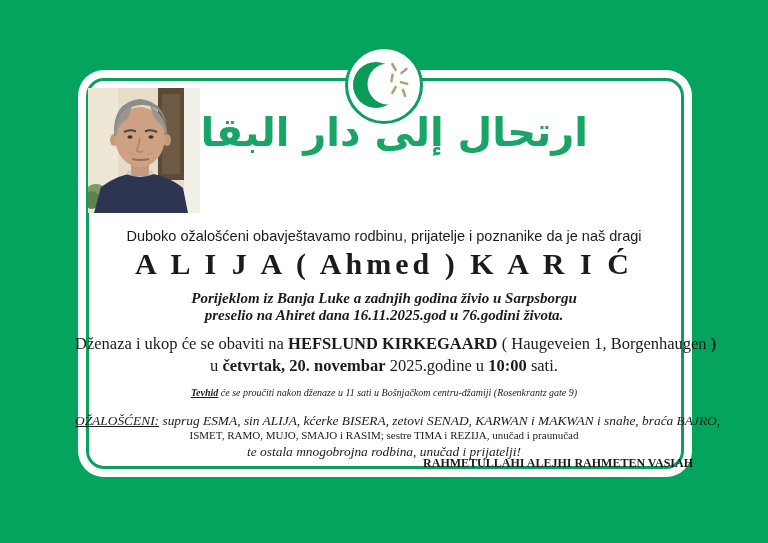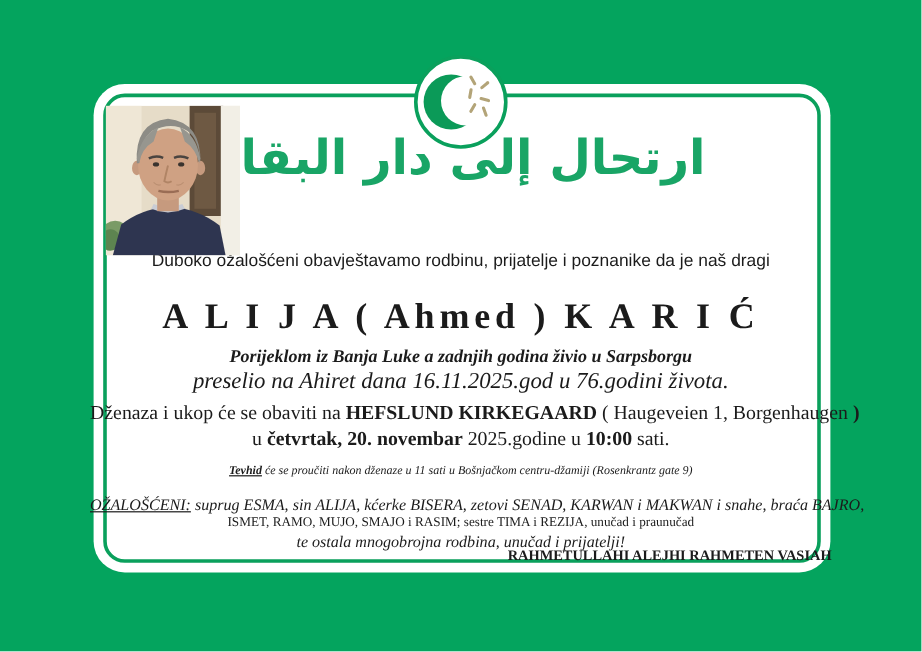--- a/index.html
+++ b/index.html
@@ -19,24 +19,24 @@
   .photo{position:absolute;left:88px;top:88px;width:112px;height:125px;z-index:4;overflow:hidden;}
 
   
   .text-layer{position:absolute;left:75px;top:0;width:618px;height:543px;z-index:3;
         text-align:center;color:#1b1b1b;}
   .line{position:absolute;left:0;width:100%;line-height:1.15;white-space:nowrap;}
 
   .calligraphy{top:100px;font-family:"DejaVu Sans",sans-serif;font-size:40px;line-height:1.6;
         font-weight:bold;color:#19a566;}
   .hadis{top:198px;font-family:"Liberation Sans",sans-serif;font-size:14px;font-weight:bold;font-style:italic;}
-  .intro{top:210px;font-family:"Liberation Sans",sans-serif;font-size:14.5px;}
+  .intro{top:228px;font-family:"Liberation Sans",sans-serif;font-size:14.5px;}
   .name{top:247px;font-size:30px;font-weight:bold;letter-spacing:4px;}
   .origin1{top:290px;font-size:15px;font-weight:bold;font-style:italic;}
-  .origin2{top:307px;font-size:19px;font-weight:normal;font-style:italic;}
+  .origin2{top:307px;font-size:15px;font-weight:bold;font-style:italic;}
   .funeral1{top:335px;font-size:16.5px;}
   .funeral2{top:357px;font-size:16.5px;font-family:Liberation Serif, serif;}
   .tevhid{top:387px;font-size:10px;font-style:italic;}
   .m1{top:413px;font-size:13.4px;font-style:italic;}
   .m2{top:429px;font-size:11px;}
   .m3{top:444px;font-size:13.4px;font-style:italic;}
   .closing{top:457px;font-size:12px;font-weight:bold;text-align:right;}
 
   .bold{font-weight:bold;}
   .ul{text-decoration:underline;}

